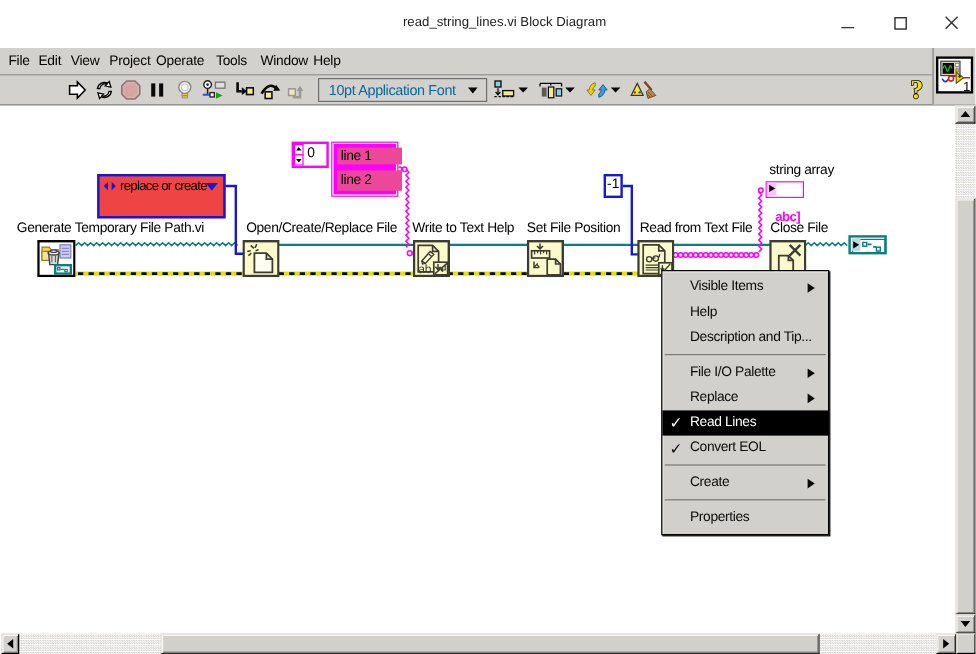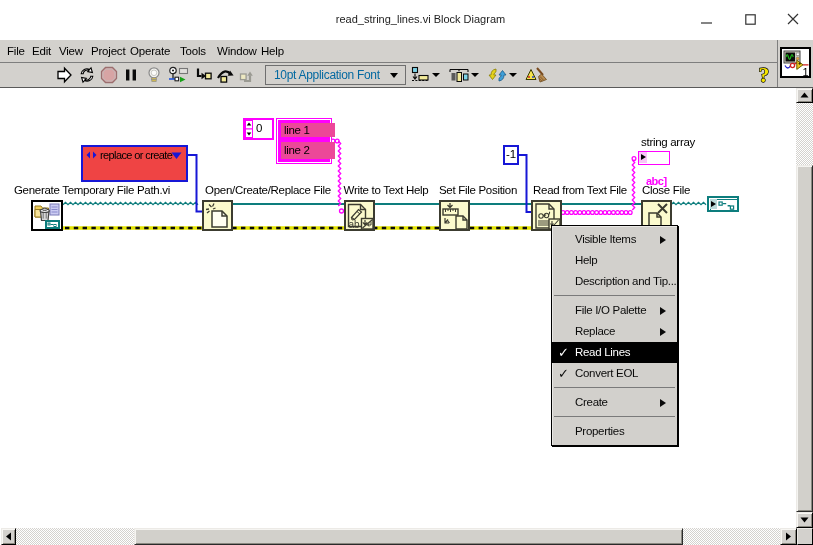--- a/index.html
+++ b/index.html
@@ -72,21 +72,21 @@
                   color:var(--lvpink);letter-spacing:-0.5px;margin-top:24px;}
   
   #path-ind{position:absolute;left:707px;top:108px;width:32px;height:16px;
             border:2px solid var(--lvteal);background:#fff;box-sizing:border-box;}
   #path-ind .inner{position:absolute;left:1px;top:1px;width:26px;height:10px;border:1px solid var(--lvteal);}
   #path-ind .strip{position:absolute;left:1px;top:1px;width:7px;height:10px;background:#b9d9d9;}
   #path-ind .tri{position:absolute;left:2px;top:2.5px;width:0;height:0;
                  border-top:3.5px solid transparent;border-bottom:3.5px solid transparent;
                  border-left:5px solid #000;}
   
-  #ctxmenu{position:absolute;left:551px;top:225px;width:127px;background:#d2d0cc;
+  #ctxmenu{position:absolute;left:551px;top:225px;width:140px;background:#d2d0cc;
            border:1px solid #000;box-shadow:1px 1px 0 #000, inset 1px 1px 0 #e9e8e5;
            box-sizing:border-box;padding:3px 0;z-index:40;}
   .cmi{position:relative;height:21px;line-height:21px;font-size:11.5px;color:#0a0a0a;
        padding-left:23px;letter-spacing:-0.3px;white-space:nowrap;}
   .cmi.hl{background:#000;color:#fff;}
   .cmi .chk{position:absolute;left:6px;top:0;font-size:13px;}
   .cmi .sub{position:absolute;right:11px;top:6.5px;width:0;height:0;
             border-top:4px solid transparent;border-bottom:4px solid transparent;
             border-left:6px solid currentColor;}
   .cmsep{height:8px;position:relative;}

